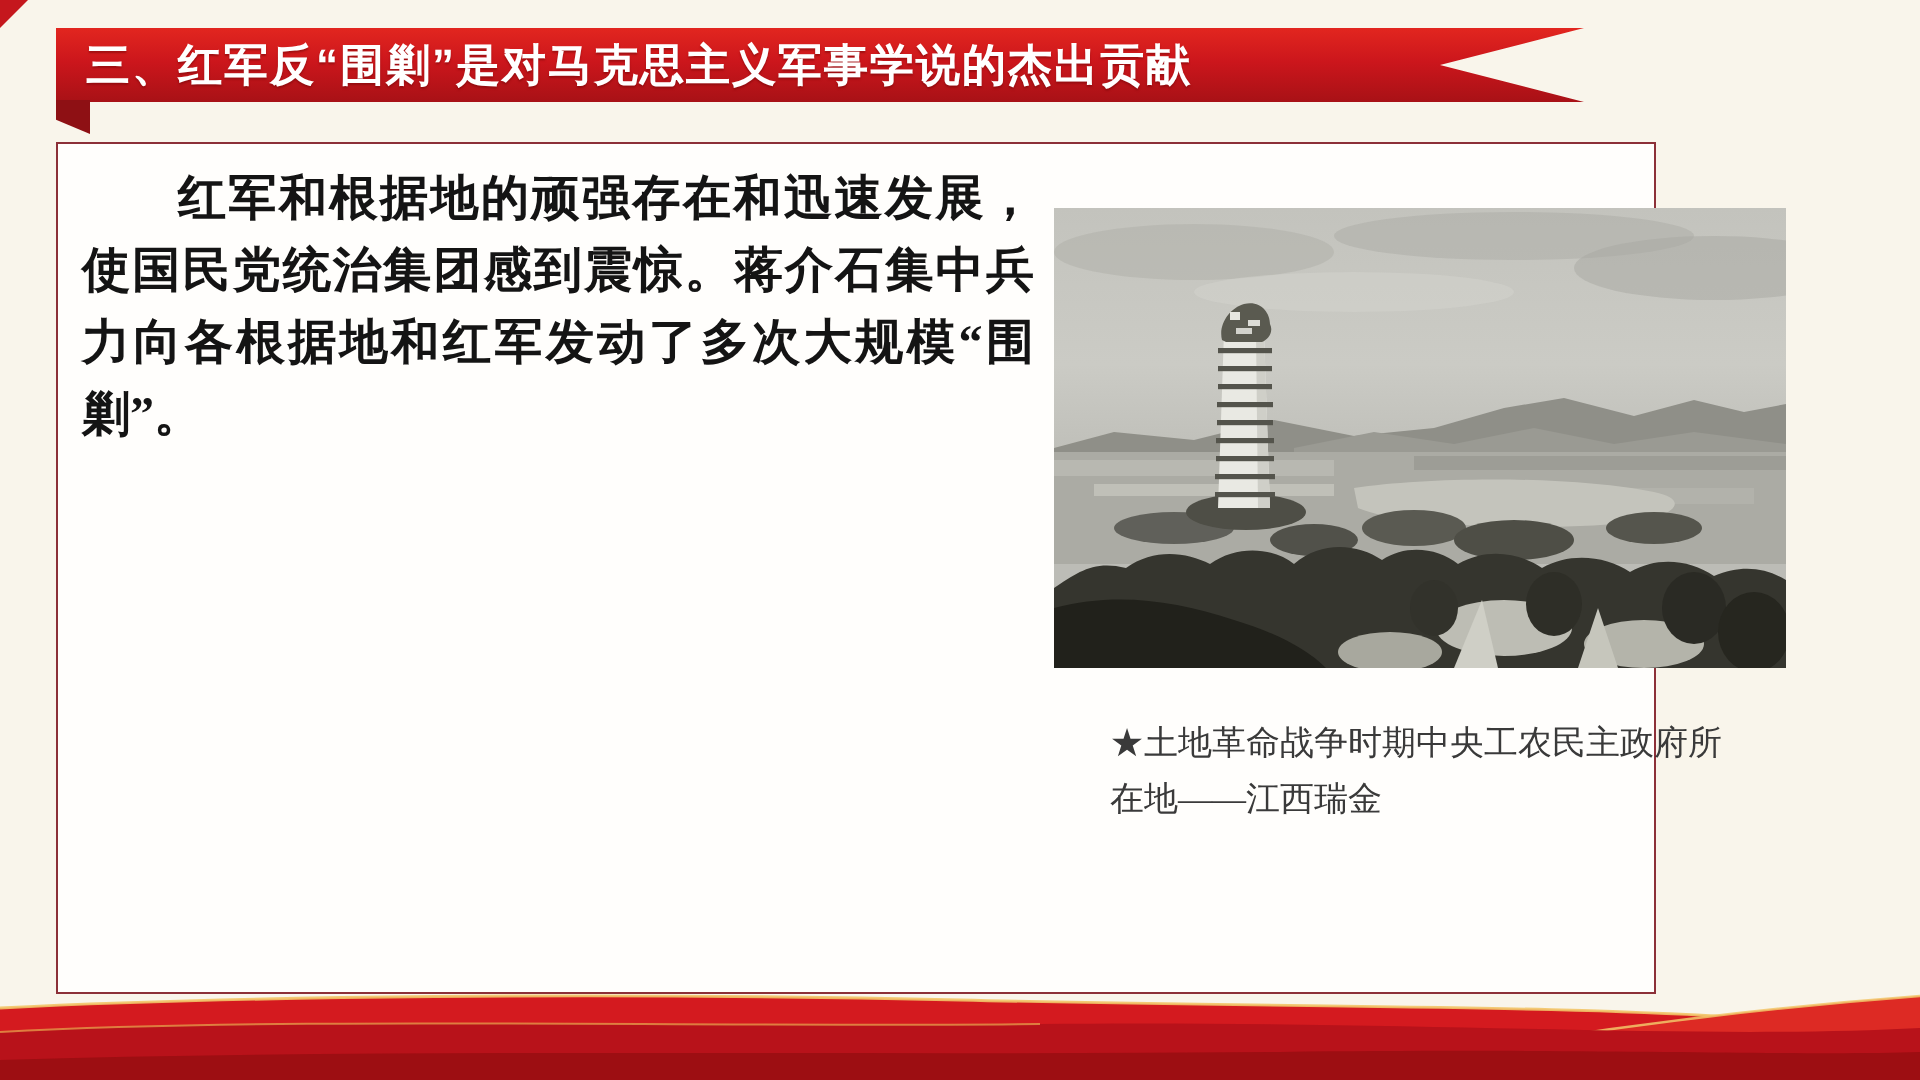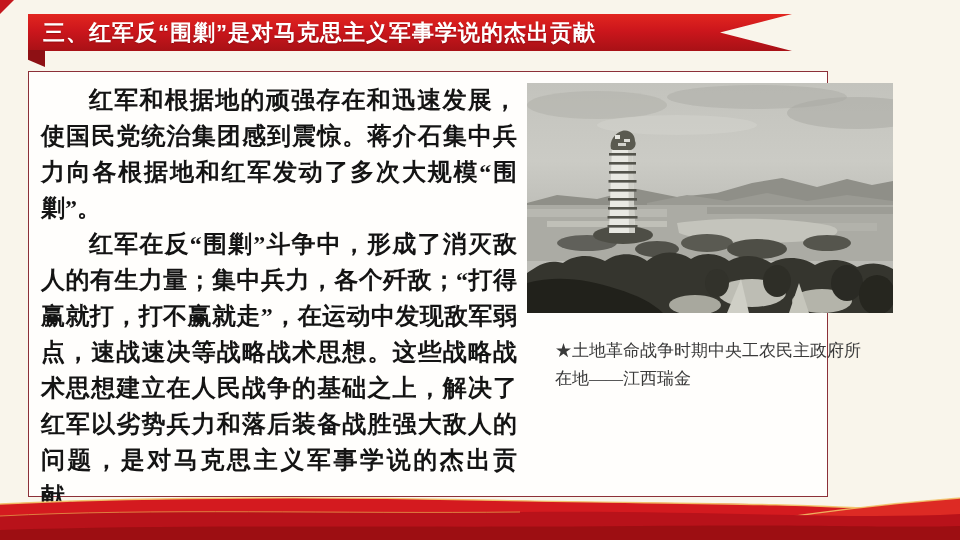--- a/index.html
+++ b/index.html
@@ -37,21 +37,21 @@
     background:#fffefc;border:1px solid #8c3038;box-sizing:border-box;
   }
   .body-text{
     position:absolute;left:12px;top:10px;width:476px;
     font-family:"Liberation Serif","DejaVu Serif",serif;
     font-weight:bold;color:#141414;
     font-size:24px;line-height:36px;text-align:justify;
   }
   .body-text p{margin:0;text-indent:2em;}
   
-  .figure{position:absolute;left:498px;top:11px;width:368px;}
+  .figure{position:absolute;left:498px;top:32px;width:368px;}
   .photo{display:block;width:366px;height:230px;background:#bcbcb6;}
   .caption{
     margin-top:24px;padding-left:28px;width:316px;
     font-family:"Liberation Serif","DejaVu Serif",serif;
     font-size:17px;line-height:28px;color:#3a3a3a;
   }
   
   .waves{position:absolute;left:0;bottom:0;width:960px;height:44px;}
 </style>
 </head>
@@ -63,21 +63,20 @@
 
   <div class="banner">
     <span class="banner-title">三、红军反“围剿”是对马克思主义军事学说的杰出贡献</span>
   </div>
   <div class="banner-fold"></div>
 
   <div class="panel">
 
     <div class="body-text">
       <p>红军和根据地的顽强存在和迅速发展，使国民党统治集团感到震惊。蒋介石集中兵力向各根据地和红军发动了多次大规模“围剿”。</p>
-      <p>红军在反“围剿”斗争中，形成了消灭敌人的有生力量；集中兵力，各个歼敌；“打得赢就打，打不赢就走”，在运动中发现敌军弱点，速战速决等战略战术思想。这些战略战术思想建立在人民战争的基础之上，解决了红军以劣势兵力和落后装备战胜强大敌人的问题，是对马克思主义军事学说的杰出贡献。</p>
     </div>
 
     <div class="figure">
 
       <svg class="photo" viewBox="0 0 366 230" xmlns="http://www.w3.org/2000/svg" preserveAspectRatio="none">
         <defs>
           <linearGradient id="sky" x1="0" y1="0" x2="0" y2="1">
             <stop offset="0" stop-color="#c3c3bd"></stop>
             <stop offset="0.6" stop-color="#cbcbc5"></stop>
             <stop offset="1" stop-color="#bdbdb7"></stop>

